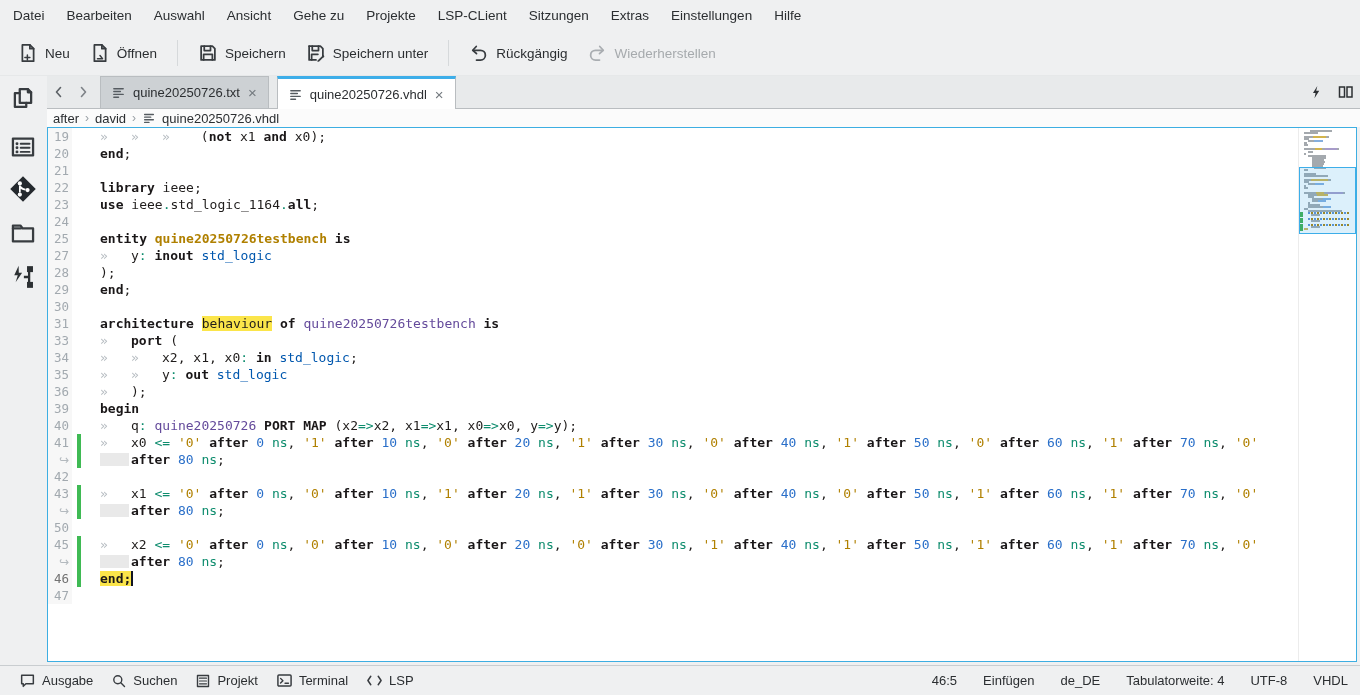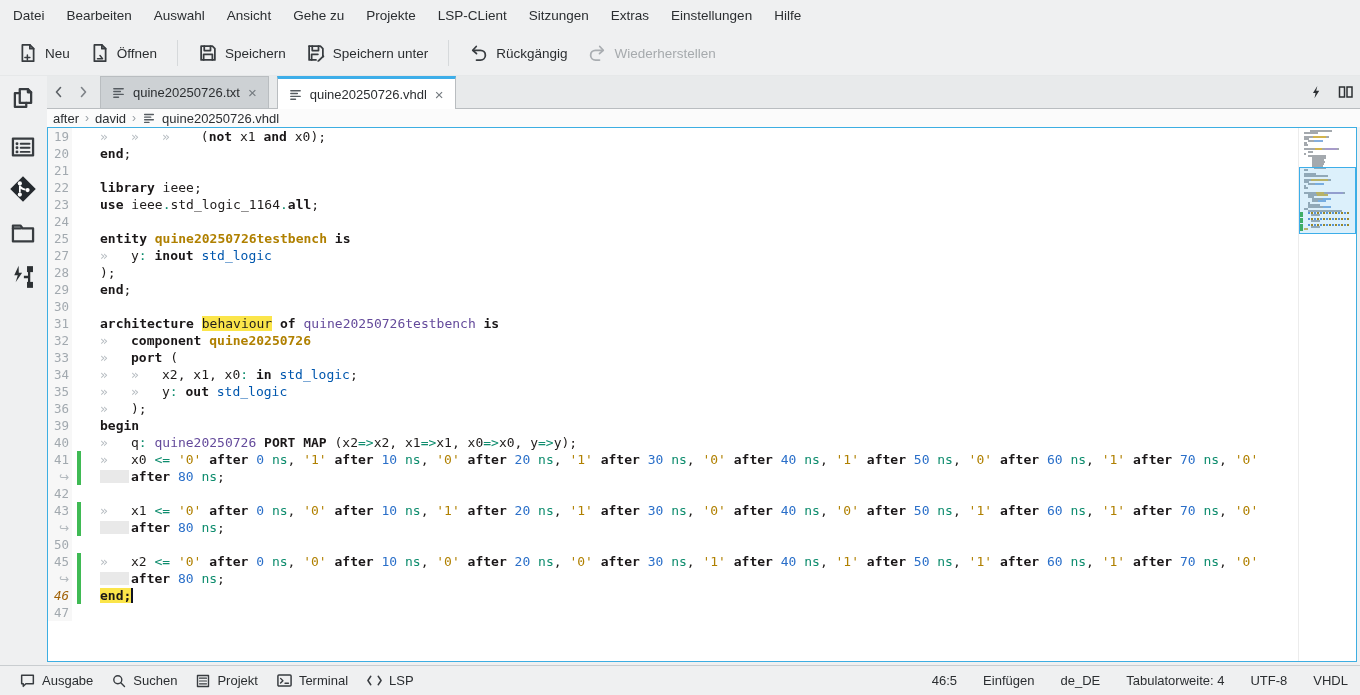--- a/index.html
+++ b/index.html
@@ -27,21 +27,21 @@
   .tab .close{color:#73797e;font-size:15px;line-height:1;padding:0 1px;}
   #tabbar-right{position:absolute;right:6px;top:0;height:32px;display:flex;align-items:center;gap:14px;}
   
   #breadcrumb{height:18px;display:flex;align-items:center;gap:6px;background:#fbfbfb;font-size:13px;padding-left:6px;flex:0 0 auto;}
   .crumb-sep{color:#9aa0a5;font-size:12px;}
   
   #editorwrap{flex:0 0 auto;height:533px;margin-right:3px;position:relative;border:1px solid #3daee2;background:#ffffff;overflow:hidden;}
   #code{position:absolute;left:0;top:0;right:57px;bottom:0;overflow:hidden;font-family:"DejaVu Sans Mono",monospace;font-size:13px;}
   .crow{display:flex;height:17px;line-height:17px;white-space:pre;}
   .lnum{width:21px;flex:0 0 auto;background:#f7f7f7;color:#a2a9af;font-size:12.5px;text-align:right;padding-right:3px;}
-  .lnum.cur{color:#a16207;font-style:italic;}
+  .lnum.cur{color:#737373;}
   .lnum .wraparrow{color:#b3b9be;font-family:"DejaVu Sans",sans-serif;font-size:12px;}
   .lbar{width:26px;flex:0 0 auto;background:#ffffff;position:relative;}
   .lbar .modbar{position:absolute;left:5px;top:0;bottom:0;width:4px;background:#3fba54;}
   .ltext{flex:1 1 auto;padding-left:2px;color:#1f1c1b;}
   .tabmark{display:inline-block;width:31px;color:#b6bcc1;}
   .kw{font-weight:bold;color:#1a1718;}
   .typ{color:#0057ae;}
   .num{color:#2a6fc9;}
   .chr{color:#b08000;}
   .op{color:#0d8c6d;}
@@ -272,21 +272,20 @@
             <div class="crow"><span class="lnum">21</span><span class="lbar"></span><span class="ltext"></span></div>
             <div class="crow"><span class="lnum">22</span><span class="lbar"></span><span class="ltext"><span class="kw">library</span><span class=""> ieee;</span></span></div>
             <div class="crow"><span class="lnum">23</span><span class="lbar"></span><span class="ltext"><span class="kw">use</span><span class=""> ieee</span><span class="op">.</span><span class="">std_logic_1164</span><span class="op">.</span><span class="kw">all</span><span class="">;</span></span></div>
             <div class="crow"><span class="lnum">24</span><span class="lbar"></span><span class="ltext"></span></div>
             <div class="crow"><span class="lnum">25</span><span class="lbar"></span><span class="ltext"><span class="kw">entity</span><span class=""> </span><span class="ent">quine20250726testbench</span><span class=""> </span><span class="kw">is</span></span></div>
             <div class="crow"><span class="lnum">27</span><span class="lbar"></span><span class="ltext"><span class="tabmark">»</span><span class="">y</span><span class="op">:</span><span class=""> </span><span class="kw">inout</span><span class=""> </span><span class="typ">std_logic</span></span></div>
             <div class="crow"><span class="lnum">28</span><span class="lbar"></span><span class="ltext"><span class="">);</span></span></div>
             <div class="crow"><span class="lnum">29</span><span class="lbar"></span><span class="ltext"><span class="kw">end</span><span class="">;</span></span></div>
             <div class="crow"><span class="lnum">30</span><span class="lbar"></span><span class="ltext"></span></div>
             <div class="crow"><span class="lnum">31</span><span class="lbar"></span><span class="ltext"><span class="kw">architecture</span><span class=""> </span><span class="hl">behaviour</span><span class=""> </span><span class="kw">of</span><span class=""> </span><span class="ref">quine20250726testbench</span><span class=""> </span><span class="kw">is</span></span></div>
-            <div class="crow"><span class="lnum">32</span><span class="lbar"></span><span class="ltext"><span class="tabmark">»</span><span class="kw">component</span><span class=""> </span><span class="ent">quine20250726</span></span></div>
             <div class="crow"><span class="lnum">33</span><span class="lbar"></span><span class="ltext"><span class="tabmark">»</span><span class="kw">port</span><span class=""> (</span></span></div>
             <div class="crow"><span class="lnum">34</span><span class="lbar"></span><span class="ltext"><span class="tabmark">»</span><span class="tabmark">»</span><span class="">x2, x1, x0</span><span class="op">:</span><span class=""> </span><span class="kw">in</span><span class=""> </span><span class="typ">std_logic</span><span class="">;</span></span></div>
             <div class="crow"><span class="lnum">35</span><span class="lbar"></span><span class="ltext"><span class="tabmark">»</span><span class="tabmark">»</span><span class="">y</span><span class="op">:</span><span class=""> </span><span class="kw">out</span><span class=""> </span><span class="typ">std_logic</span></span></div>
             <div class="crow"><span class="lnum">36</span><span class="lbar"></span><span class="ltext"><span class="tabmark">»</span><span class="">);</span></span></div>
             <div class="crow"><span class="lnum">39</span><span class="lbar"></span><span class="ltext"><span class="kw">begin</span></span></div>
             <div class="crow"><span class="lnum">40</span><span class="lbar"></span><span class="ltext"><span class="tabmark">»</span><span class="">q</span><span class="op">:</span><span class=""> </span><span class="ref">quine20250726</span><span class=""> </span><span class="kw">PORT MAP</span><span class=""> (x2</span><span class="op">=&gt;</span><span class="">x2, x1</span><span class="op">=&gt;</span><span class="">x1, x0</span><span class="op">=&gt;</span><span class="">x0, y</span><span class="op">=&gt;</span><span class="">y);</span></span></div>
             <div class="crow"><span class="lnum">41</span><span class="lbar"><span class="modbar"></span></span><span class="ltext"><span class="tabmark">»</span><span class="">x0 </span><span class="op">&lt;=</span><span class=""> </span><span class="chr">'0'</span><span class=""> </span><span class="kw">after</span><span class=""> </span><span class="num">0</span><span class=""> </span><span class="op">ns</span><span class="">, </span><span class="chr">'1'</span><span class=""> </span><span class="kw">after</span><span class=""> </span><span class="num">10</span><span class=""> </span><span class="op">ns</span><span class="">, </span><span class="chr">'0'</span><span class=""> </span><span class="kw">after</span><span class=""> </span><span class="num">20</span><span class=""> </span><span class="op">ns</span><span class="">, </span><span class="chr">'1'</span><span class=""> </span><span class="kw">after</span><span class=""> </span><span class="num">30</span><span class=""> </span><span class="op">ns</span><span class="">, </span><span class="chr">'0'</span><span class=""> </span><span class="kw">after</span><span class=""> </span><span class="num">40</span><span class=""> </span><span class="op">ns</span><span class="">, </span><span class="chr">'1'</span><span class=""> </span><span class="kw">after</span><span class=""> </span><span class="num">50</span><span class=""> </span><span class="op">ns</span><span class="">, </span><span class="chr">'0'</span><span class=""> </span><span class="kw">after</span><span class=""> </span><span class="num">60</span><span class=""> </span><span class="op">ns</span><span class="">, </span><span class="chr">'1'</span><span class=""> </span><span class="kw">after</span><span class=""> </span><span class="num">70</span><span class=""> </span><span class="op">ns</span><span class="">, </span><span class="chr">'0'</span></span></div>
             <div class="crow"><span class="lnum"><span class="wraparrow">↪</span></span><span class="lbar"><span class="modbar"></span></span><span class="ltext"><span class="fillblk"></span><span class="kw">after</span><span class=""> </span><span class="num">80</span><span class=""> </span><span class="op">ns</span><span class="">;</span></span></div>
             <div class="crow"><span class="lnum">42</span><span class="lbar"></span><span class="ltext"></span></div>
             <div class="crow"><span class="lnum">43</span><span class="lbar"><span class="modbar"></span></span><span class="ltext"><span class="tabmark">»</span><span class="">x1 </span><span class="op">&lt;=</span><span class=""> </span><span class="chr">'0'</span><span class=""> </span><span class="kw">after</span><span class=""> </span><span class="num">0</span><span class=""> </span><span class="op">ns</span><span class="">, </span><span class="chr">'0'</span><span class=""> </span><span class="kw">after</span><span class=""> </span><span class="num">10</span><span class=""> </span><span class="op">ns</span><span class="">, </span><span class="chr">'1'</span><span class=""> </span><span class="kw">after</span><span class=""> </span><span class="num">20</span><span class=""> </span><span class="op">ns</span><span class="">, </span><span class="chr">'1'</span><span class=""> </span><span class="kw">after</span><span class=""> </span><span class="num">30</span><span class=""> </span><span class="op">ns</span><span class="">, </span><span class="chr">'0'</span><span class=""> </span><span class="kw">after</span><span class=""> </span><span class="num">40</span><span class=""> </span><span class="op">ns</span><span class="">, </span><span class="chr">'0'</span><span class=""> </span><span class="kw">after</span><span class=""> </span><span class="num">50</span><span class=""> </span><span class="op">ns</span><span class="">, </span><span class="chr">'1'</span><span class=""> </span><span class="kw">after</span><span class=""> </span><span class="num">60</span><span class=""> </span><span class="op">ns</span><span class="">, </span><span class="chr">'1'</span><span class=""> </span><span class="kw">after</span><span class=""> </span><span class="num">70</span><span class=""> </span><span class="op">ns</span><span class="">, </span><span class="chr">'0'</span></span></div>

